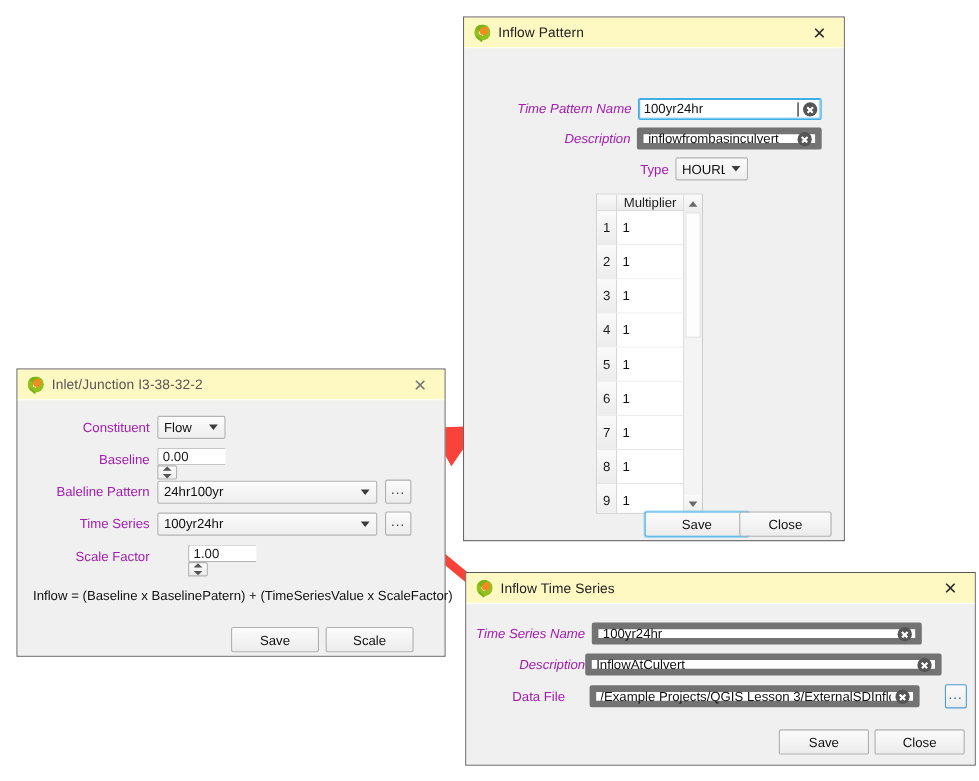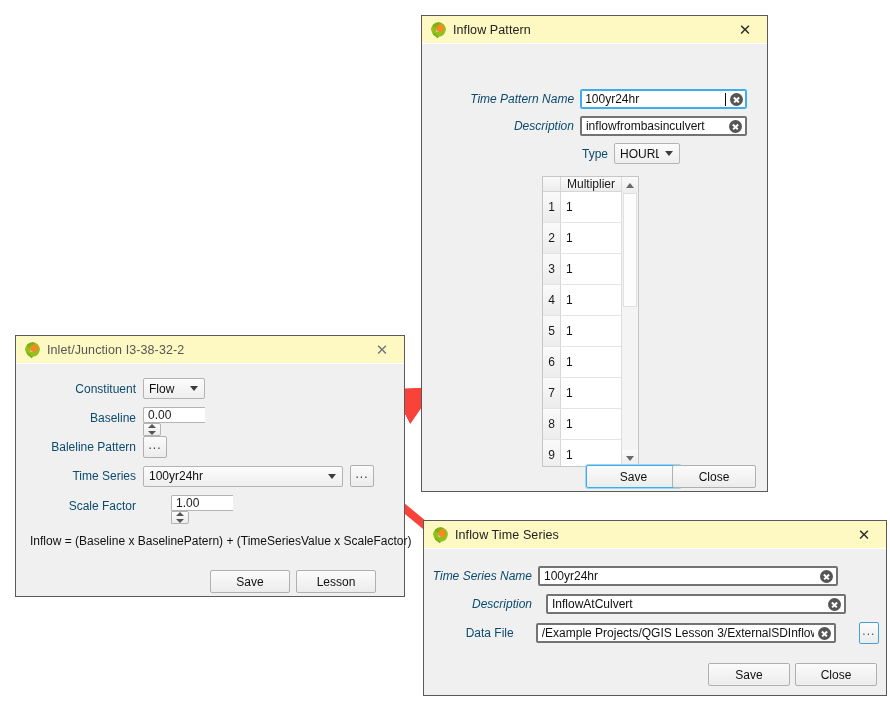--- a/index.html
+++ b/index.html
@@ -76,29 +76,29 @@
   }
   .body{
     position:relative;
     height:calc(100% - 28px);
     background:#f0f0f0;
   }
 
   
   .lbl{
     font-size:12px;
-    color:#0c4a6e;
+    color:#a21caf;
     text-align:right;
     white-space:nowrap;
   }
   .lbl-it{ font-style:italic; }
 
   .lineedit{
     background:#ffffff;
-    border:2px solid #737373;
+    border:6px solid #737373;
     border-radius:2px;
     height:20px;
     box-sizing:border-box;
     display:flex;
     align-items:center;
     padding:0 3px 0 4px;
     font-size:12px;
     color:#111;
     position:relative;
   }
@@ -406,20 +406,24 @@
         <div class="sp-field">0.00</div>
         <div class="sp-btns">
           <span class="sp-up"></span>
           <span class="sp-dn"></span>
         </div>
       </div>
     </div>
 
     <div class="frow" style="left:0;top:72px;width:380px;">
       <div class="lbl" style="width:120px;">Baleline Pattern</div>
+      <div class="combo" style="width:200px;margin-left:7px;">
+        <span class="ctext">24hr100yr</span>
+        <span class="arrow-dn"></span>
+      </div>
       <div class="btn-dots" style="margin-left:7px;">...</div>
     </div>
 
     <div class="frow" style="left:0;top:101px;width:380px;">
       <div class="lbl" style="width:120px;">Time Series</div>
       <div class="combo" style="width:200px;margin-left:7px;">
         <span class="ctext">100yr24hr</span>
         <span class="arrow-dn"></span>
       </div>
       <div class="btn-dots" style="margin-left:7px;">...</div>
@@ -432,21 +436,21 @@
         <div class="sp-btns">
           <span class="sp-up"></span>
           <span class="sp-dn"></span>
         </div>
       </div>
     </div>
 
     <div class="formula" style="left:14px;top:170px;">Inflow = (Baseline x BaselinePatern) + (TimeSeriesValue x ScaleFactor)</div>
 
     <div class="btn" style="position:absolute;left:194px;top:206px;width:80px;">Save</div>
-    <div class="btn" style="position:absolute;left:280px;top:206px;width:80px;">Lesson</div>
+    <div class="btn" style="position:absolute;left:280px;top:206px;width:80px;">Scale</div>
   </div>
 </div>
 
 <div class="dialog" style="left:423px;top:520px;width:464px;height:176px;">
   <div class="titlebar">
     <span class="qgis-icon">
       <span class="ring"></span>
         <span class="tail"></span>
         <span class="dot"></span>
     </span>
@@ -458,21 +462,21 @@
     <div class="frow" style="left:0;top:17px;width:455px;">
       <div class="lbl lbl-it" style="width:108px;">Time Series Name</div>
       <div class="lineedit" style="width:300px;margin-left:6px;">
         <span class="val">100yr24hr</span>
         <span class="clearbtn"></span>
       </div>
     </div>
 
     <div class="frow" style="left:0;top:45px;width:455px;">
       <div class="lbl lbl-it" style="width:108px;">Description</div>
-      <div class="lineedit" style="width:300px;margin-left:14px;">
+      <div class="lineedit" style="width:324px;margin-left:0;">
         <span class="val">InflowAtCulvert</span>
         <span class="clearbtn"></span>
       </div>
     </div>
 
     <div class="frow" style="left:0;top:73px;width:455px;gap:16px;">
       <div class="lbl" style="width:108px;">Data File</div>
       <div class="lineedit" style="width:300px;margin-left:6px;">
         <span class="val">/Example Projects/QGIS Lesson 3/ExternalSDInflow.dat</span>
         <span class="clearbtn"></span>

